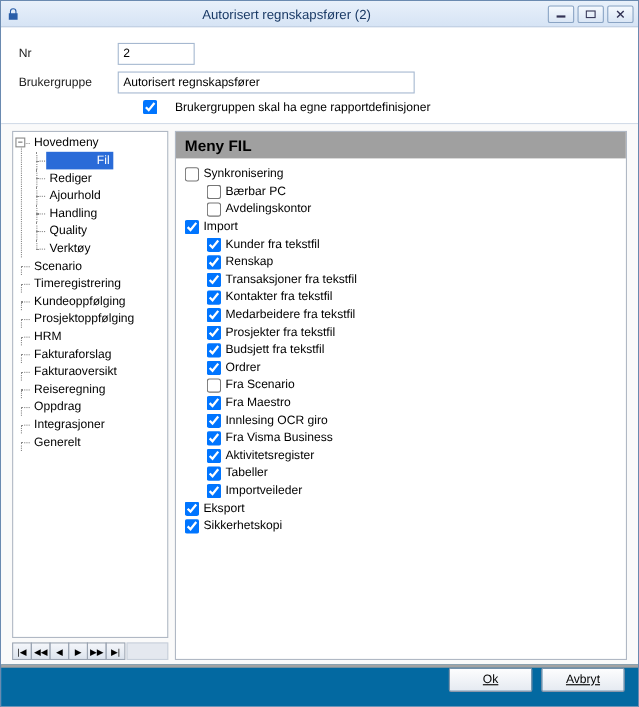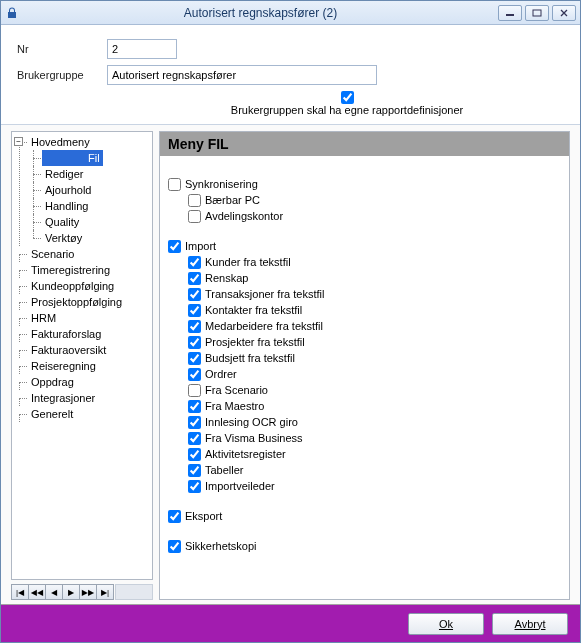--- a/index.html
+++ b/index.html
@@ -57,21 +57,21 @@
   .row { display: flex; align-items: center; margin-bottom: 6px; }
   .row label.lbl { width: 90px; color: #222; }
   .row input[type=text] {
     border: 1px solid #a6b8d0;
     height: 20px;
     padding: 2px 4px;
     font-family: inherit;
     font-size: 11px;
     background: #fff;
   }
-  .chkrow { margin-left: 113px; display: flex; align-items: center; gap: 0; flex-direction: column; }
+  .chkrow { margin-left: 113px; display: flex; align-items: center; gap: 16px; }
   .main {
     flex: 1;
     display: flex;
     padding: 6px 10px 4px 10px;
     background: #fafafa;
     overflow: hidden;
   }
   .treewrap {
     width: 142px;
     display: flex;
@@ -144,32 +144,31 @@
   }
   .content-header {
     background: #a0a0a0;
     color: #000000;
     font-weight: bold;
     font-size: 14px;
     padding: 4px 8px;
   }
   .checklist { padding: 6px 8px; }
   .checklist .item { display: flex; align-items: center; line-height: 16px; gap: 4px; }
-  .checklist .indent1 { padding-left: 0; margin-top: 14px; }
+  .checklist .indent1 { padding-left: 0; }
   .checklist .indent2 { padding-left: 20px; }
   .checklist input[type=checkbox] { width: 13px; height: 13px; }
   .footer {
     height: 38px;
-    border-top: 1px solid #a3a3a3;
-    display: flex;
-    align-items: center;
+    border-top: 3px solid #a3a3a3;
+    display: flex;
     justify-content: flex-end;
     padding: 0 12px;
     gap: 8px;
-    background: #a21caf;
+    background: #0369a1;
   }
   .footer button {
     width: 76px; height: 22px;
     border: 1px solid #8a98ac;
     background: linear-gradient(#fdfdfe,#e5eaf1);
     border-radius: 2px;
     font-family: inherit;
     font-size: 11px;
     cursor: pointer;
   }

